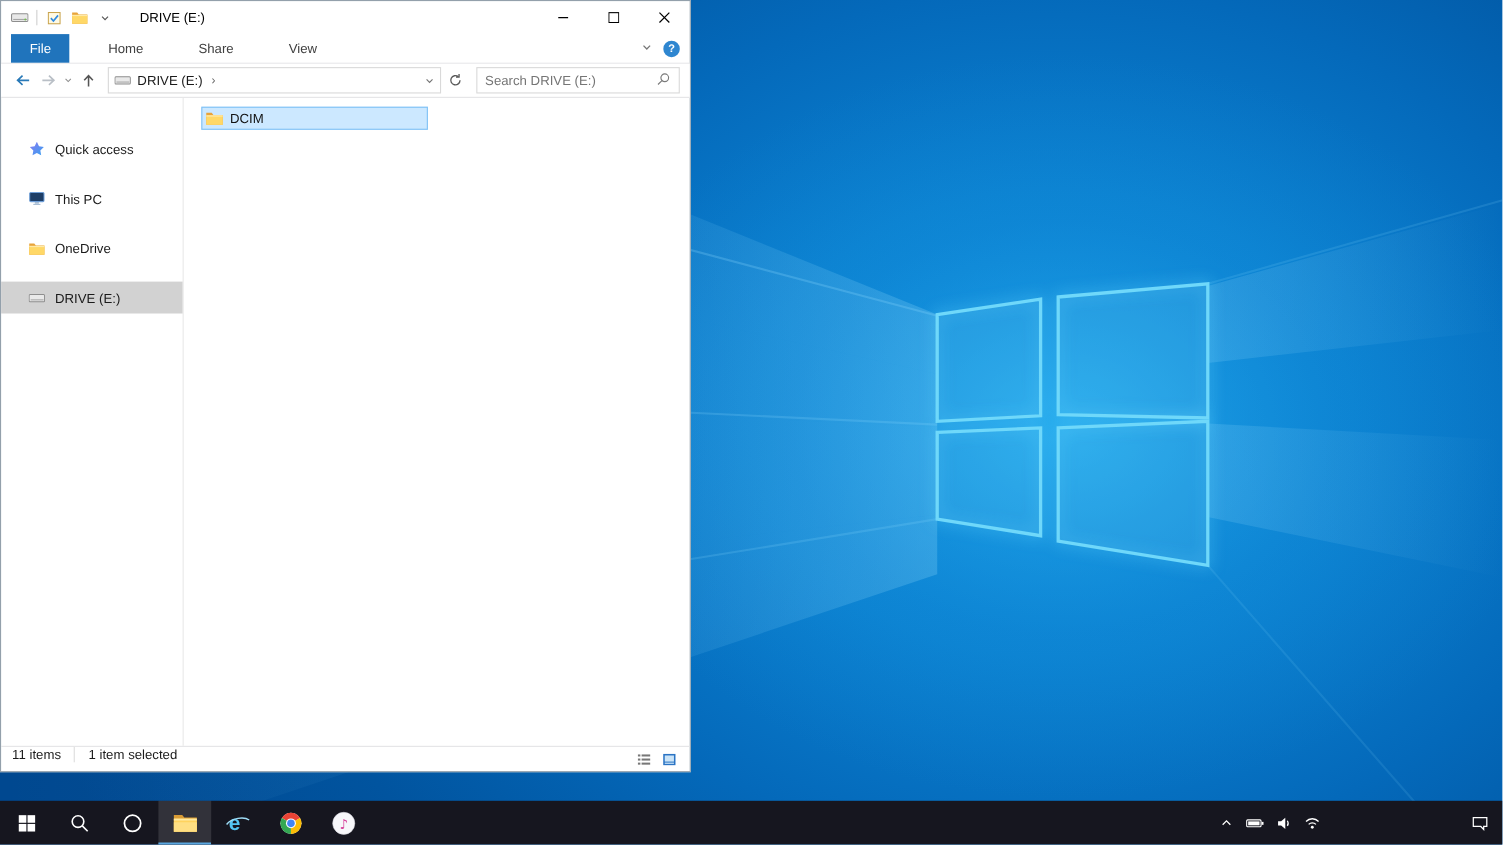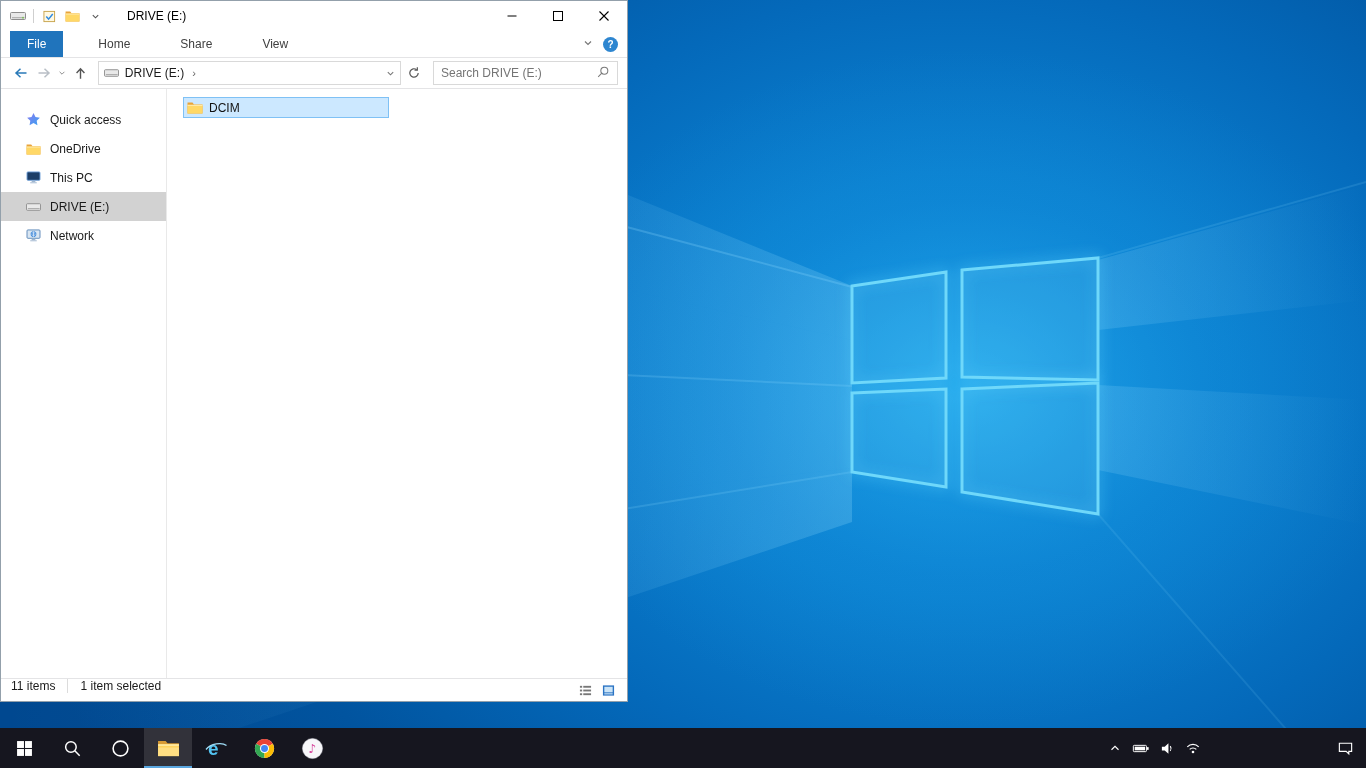--- a/index.html
+++ b/index.html
@@ -43,21 +43,21 @@
   .refreshbtn{width:22px;height:24px;display:flex;align-items:center;justify-content:center;margin-left:2px;}
   .searchbox{margin-left:9px;flex:1;height:24px;border:1px solid #d9d9d9;display:flex;
     align-items:center;padding:0 7px;background:#fff;justify-content:center;}
   .searchbox input{border:none;outline:none;flex:1;font:12px "Liberation Sans",sans-serif;
     color:#333;background:transparent;padding:0;}
   .searchbox input::placeholder{color:#757575;}
 
   .main{flex:1;display:flex;min-height:0;}
   .sidebar{width:166px;border-right:1px solid #e9e9e9;padding-top:16px;flex:0 0 auto;}
   .side-item{height:29px;display:flex;align-items:center;gap:9px;padding-left:24px;
-    font-size:12px;color:#1a1a1a;cursor:default;}
+    font-size:12px;color:#1a1a1a;cursor:default;margin-top:16px;}
   .side-item.selected{background:#d2d2d2;}
   .icon16{width:16px;height:16px;display:flex;align-items:center;justify-content:center;flex:0 0 auto;}
 
   .content{flex:1;padding:8px 0 0 16px;}
   .file-tile{width:206px;height:21px;background:#cce8ff;border:1px solid #7fc1f5;
     display:flex;align-items:center;gap:6px;padding:0 3px;}
   .file-name{font-size:12px;color:#111;}
 
   .statusbar{height:23px;border-top:1px solid #e4e4e6;display:flex;
     padding:0 10px;gap:12px;font-size:12px;color:#1b1b1b;flex:0 0 auto;}
@@ -252,62 +252,50 @@
               </linearGradient>
                 </defs>
               <path d="M8 1 l2.1 4.3 4.7 0.7 -3.4 3.3 0.8 4.7 L8 11.8 3.8 14 l0.8-4.7 L1.2 6 l4.7-0.7 z" fill="url(#gqa)"></path>
             </svg>
           </span>
           <span>Quick access</span>
         </div>
 
         <div class="side-item">
           <span class="icon16">
+            <svg viewBox="0 0 16 14" width="15" height="13">
+                <rect x="1" y="1" width="14" height="9" rx="1" fill="#1d3e67" stroke="#6f9fd8"></rect>
+                <rect x="6" y="10.5" width="4" height="1.5" fill="#9fb6cf"></rect>
+                <rect x="4.5" y="12.2" width="7" height="1" fill="#9fb6cf"></rect>
+              </svg>
+          </span>
+          <span>This PC</span>
+        </div>
+
+        <div class="side-item">
+          <span class="icon16">
             <svg viewBox="0 0 16 13" width="15" height="12">
                 <path d="M0.5 1.5 h5 l1.5 2 h8.5 v9 h-15 z" fill="#e8a33b"></path>
                 <rect x="0.5" y="3.8" width="15" height="8.7" fill="#ffd867"></rect>
                 <rect x="0.5" y="3.8" width="15" height="1.2" fill="#ffe9a8"></rect>
               </svg>
           </span>
           <span>OneDrive</span>
-        </div>
-
-        <div class="side-item">
-          <span class="icon16">
-            <svg viewBox="0 0 16 14" width="15" height="13">
-                <rect x="1" y="1" width="14" height="9" rx="1" fill="#1d3e67" stroke="#6f9fd8"></rect>
-                <rect x="6" y="10.5" width="4" height="1.5" fill="#9fb6cf"></rect>
-                <rect x="4.5" y="12.2" width="7" height="1" fill="#9fb6cf"></rect>
-              </svg>
-          </span>
-          <span>This PC</span>
         </div>
 
         <div class="side-item selected">
           <span class="icon16">
             <svg viewBox="0 0 16 10" width="15" height="10">
                 <rect x="0.5" y="1.5" width="15" height="7" rx="1" fill="#e9e9e9" stroke="#8e8e8e"></rect>
                 <rect x="2" y="6.2" width="12.5" height="1" fill="#a7a7a7"></rect>
               </svg>
           </span>
           <span>DRIVE (E:)</span>
         </div>
 
-        <div class="side-item">
-          <span class="icon16">
-            <svg viewBox="0 0 16 14" width="15" height="13">
-                <rect x="1" y="1" width="14" height="9" rx="1" fill="#d9e6f2" stroke="#5b87b8"></rect>
-                <circle cx="8" cy="5.5" r="3.1" fill="#2f7fd6"></circle>
-                <path d="M4.9 5.5 h6.2 M8 2.4 v6.2 M5.8 3.4 c1.4 1 3 1 4.4 0 M5.8 7.6 c1.4 -1 3 -1 4.4 0" stroke="#fff" stroke-width="0.6" fill="none"></path>
-                <rect x="6" y="10.5" width="4" height="1.5" fill="#9fb6cf"></rect>
-                <rect x="4.5" y="12.2" width="7" height="1" fill="#9fb6cf"></rect>
-              </svg>
-          </span>
-          <span>Network</span>
-        </div>
       </div>
 
       <div class="content">
         <div class="file-tile">
           <span class="icon16">
             <svg viewBox="0 0 16 13" width="16" height="13">
                 <path d="M0.5 1.5 h5 l1.5 2 h8.5 v9 h-15 z" fill="#e8a33b"></path>
                 <rect x="0.5" y="3.8" width="15" height="8.7" fill="#ffd867"></rect>
                 <rect x="0.5" y="3.8" width="15" height="1.2" fill="#ffe9a8"></rect>
               </svg>

